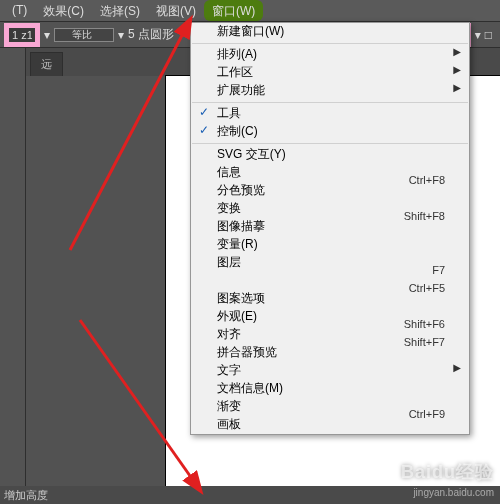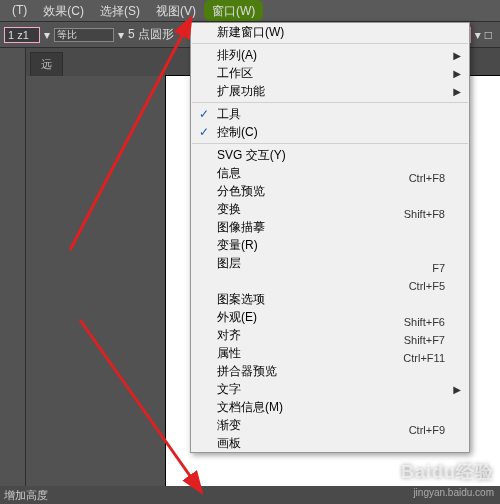--- a/index.html
+++ b/index.html
@@ -1,30 +1,30 @@
 <!DOCTYPE html>
 <html><head>
 <meta charset="utf-8">
 <style>
   * { margin: 0; padding: 0; box-sizing: border-box; }
   body { font-family: "Microsoft YaHei", sans-serif; font-size: 12px; background: #535353; width: 500px; height: 504px; overflow: hidden; position: relative; }
   .menubar { display: flex; background: #5a5a5a; border-bottom: 1px solid #2e2e2e; height: 22px; padding-left: 4px; color: #ddd; }
   .menubar .menu-item { padding: 3px 8px; cursor: pointer; }
   .menubar .menu-item.highlight { background: #4d7c0f; border-radius: 6px; }
   .toolbar { display: flex; align-items: center; background: #535353; height: 26px; padding: 0 4px; gap: 4px; color: #ddd; border-bottom: 1px solid #2e2e2e; }
-  .toolbar input { background: #3a3a3a; border: 1px solid #f9a8d4; color: #ddd; font-size: 11px; padding: 1px 3px; width: 36px; }
-  .toolbar .stroke-box { width: 60px; height: 14px; background: #444; border: 1px solid #888; padding: 0 2px; font-size: 10px; display: flex; align-items: center; }
+  .toolbar input { background: #3a3a3a; border: 5px solid #f9a8d4; color: #ddd; font-size: 11px; padding: 1px 3px; width: 36px; }
+  .toolbar .stroke-box { width: 60px; height: 14px; background: #444; border: 1px solid #888; padding: 0 17px; font-size: 10px; display: flex; align-items: center; }
   .toolbar-right { display: flex; align-items: center; gap: 4px; margin-left: auto; padding-right: 4px; }
   .sidebar-left { position: absolute; left: 0; top: 48px; width: 26px; height: 456px; background: #535353; border-right: 1px solid #2e2e2e; }
   .canvas-area { position: absolute; left: 26px; top: 76px; right: 0; bottom: 0; background: #525252; }
   .artboard { position: absolute; left: 140px; top: 0; right: 0; bottom: 0; background: #fff; box-shadow: 0 0 0 1px #000; }
   .tabbar { position: absolute; left: 26px; right: 0; top: 48px; height: 28px; background: #4a4a4a; display: flex; align-items: flex-end; padding-left: 4px; color: #bbb; }
   .tabbar .tab { padding: 4px 10px; background: #3a3a3a; border: 1px solid #2e2e2e; border-bottom: none; font-size: 11px; }
   .dropdown { position: absolute; left: 190px; top: 22px; width: 280px; background: #f0f0f0; border: 1px solid #979797; box-shadow: 2px 2px 6px rgba(0,0,0,0.4); font-size: 12px; color: #000; z-index: 100; }
-  .dropdown .row { display: flex; align-items: center; height: 18px; padding: 0 24px 0 26px; cursor: pointer; position: relative; }
+  .dropdown .row { display: flex; height: 18px; padding: 0 24px 0 26px; cursor: pointer; position: relative; }
   .dropdown .row .shortcut { margin-left: auto; color: #333; font-size: 11px; margin-top: 10px; }
   .dropdown .row .submenu-arrow { position: absolute; right: 8px; font-size: 10px; color: #333; }
   .dropdown .sep { height: 1px; background: #d0d0d0; margin: 2px 1px; }
   .dropdown .check { position: absolute; left: 8px; color: #1a5fb4; font-size: 12px; }
   .status-bar { position: absolute; left: 0; right: 0; bottom: 0; height: 18px; background: #4a4a4a; display: flex; align-items: center; padding: 0 4px; color: #ccc; font-size: 11px; }
   .red-arrow { position: absolute; pointer-events: none; z-index: 200; }
   .watermark { position: absolute; right: 6px; bottom: 20px; font-size: 18px; font-weight: bold; color: rgba(255,255,255,0.55); letter-spacing: 1px; text-shadow: 0 0 4px rgba(0,0,0,0.4); z-index: 90; }
   .watermark-sub { position: absolute; right: 6px; bottom: 6px; font-size: 10px; color: rgba(230,230,230,0.6); z-index: 90; }
   .toolbar-select { background:#3a3a3a; border:1px solid #6f6f6f; color:#ddd; font-size:11px; padding:1px 3px; width:60px; }
 </style>
@@ -123,24 +123,20 @@
     </div>
     <div class="row">
       <span>外观(E)</span>
       <span class="shortcut">Shift+F6</span>
     </div>
     <div class="row">
       <span>对齐</span>
       <span class="shortcut">Shift+F7</span>
     </div>
     <div class="row">
-      <span>属性</span>
-      <span class="shortcut">Ctrl+F11</span>
-    </div>
-    <div class="row">
       <span>拼合器预览</span>
     </div>
     <div class="row">
       <span>文字</span>
       <span class="submenu-arrow">▶</span>
     </div>
     <div class="row">
       <span>文档信息(M)</span>
     </div>
     <div class="row">

